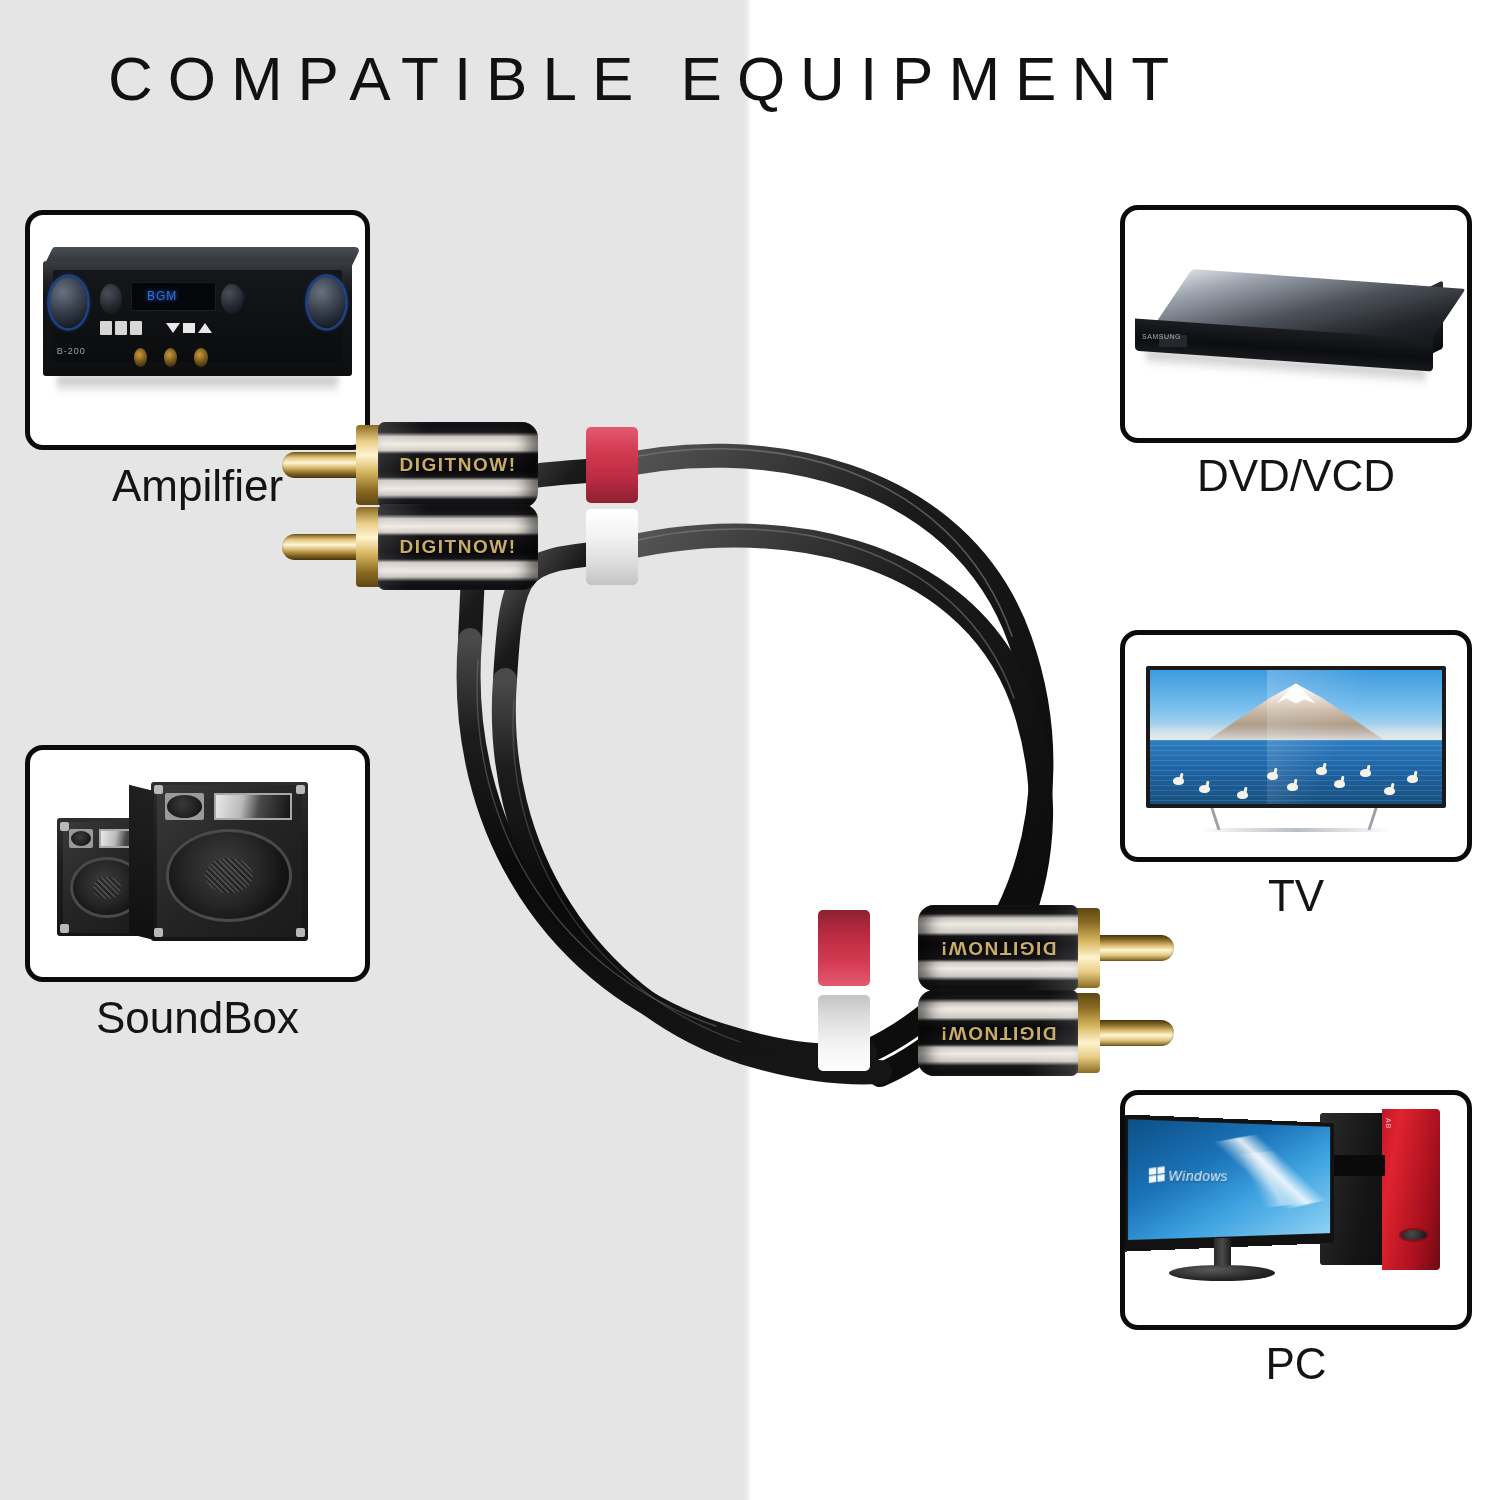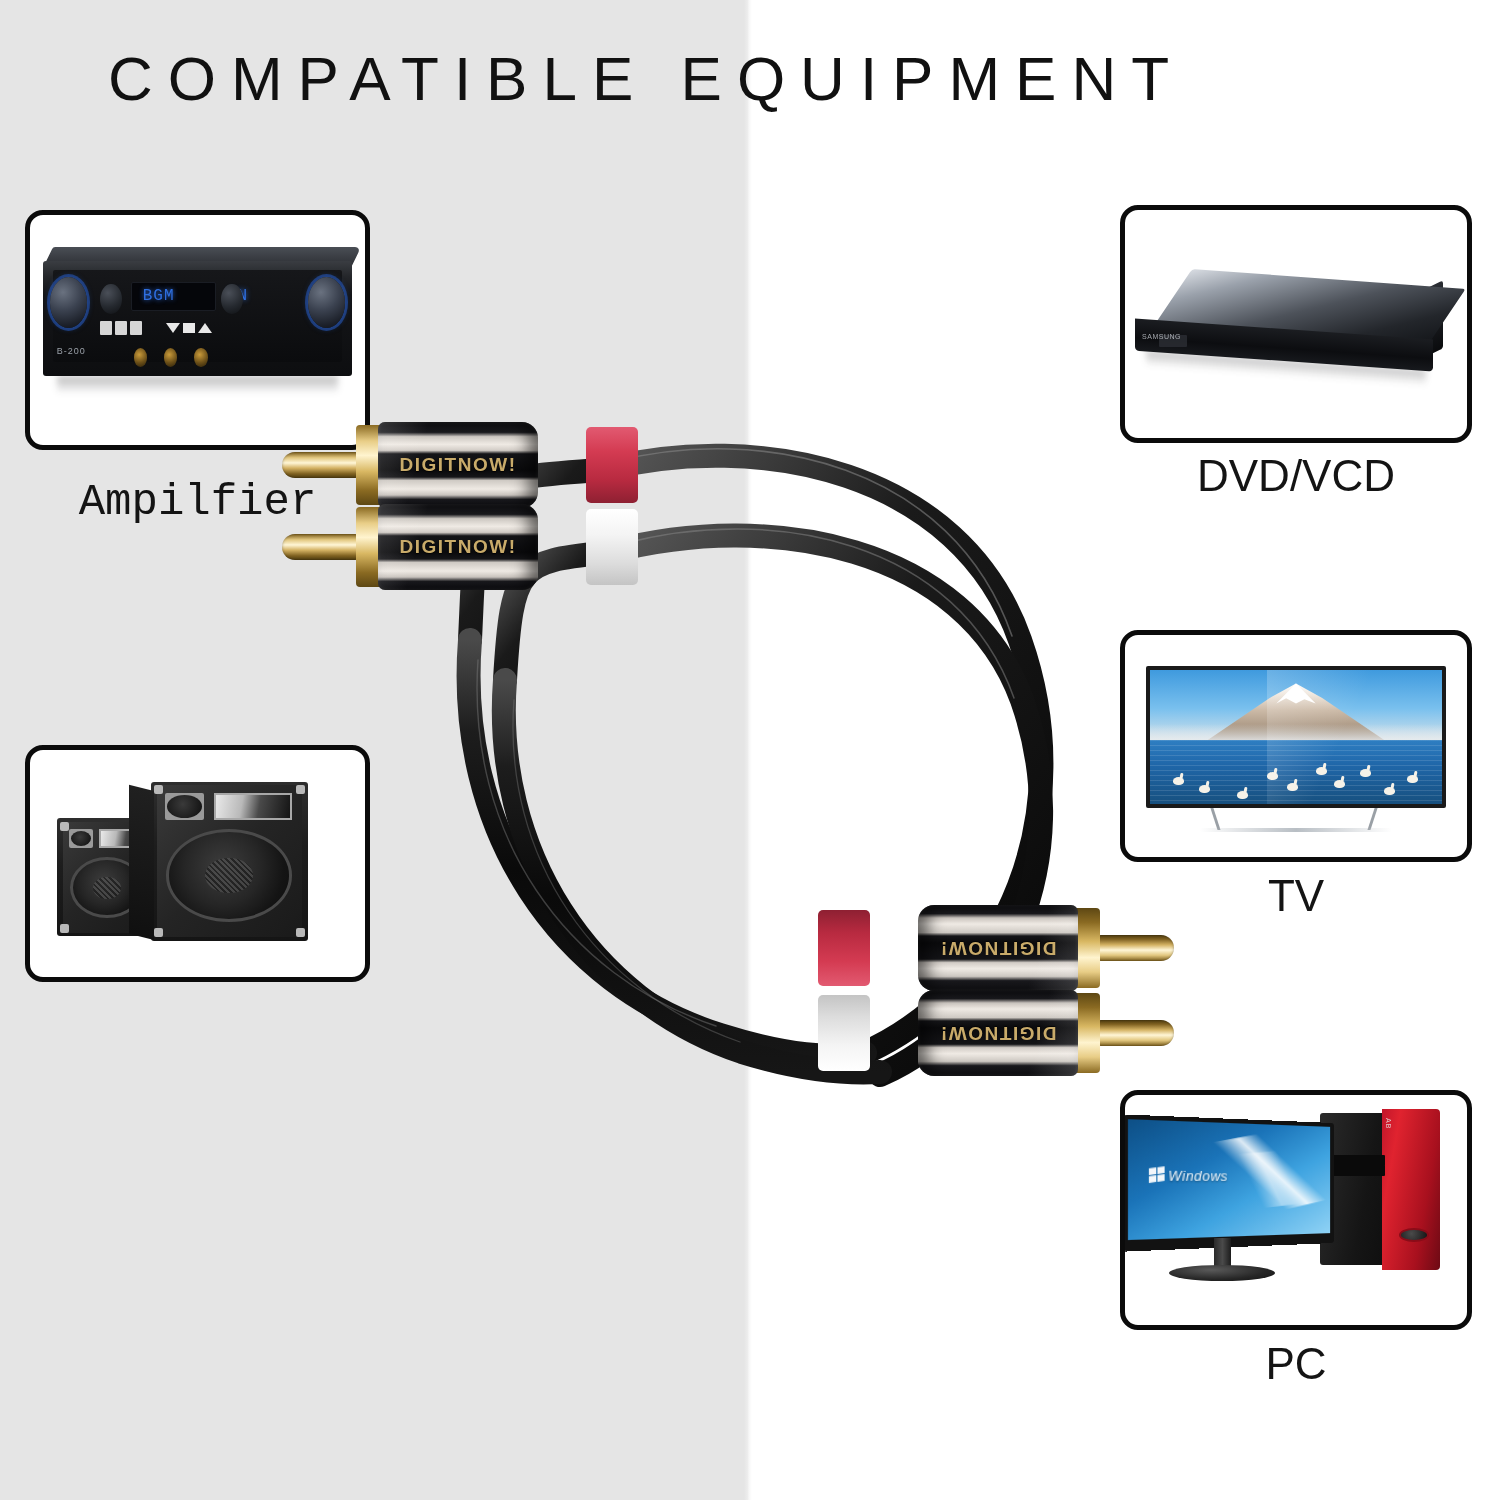--- a/index.html
+++ b/index.html
@@ -66,22 +66,22 @@
     box-shadow:0 0 0 3px rgba(40,90,190,.55), 0 0 6px rgba(40,110,230,.5);}
   .amp-knob.k1{left:6%;top:27%;width:11%;height:22%;}
   .amp-knob.k4{left:83%;top:27%;width:11%;height:22%;}
   .amp-knob.k2{left:21%;top:30%;width:6.5%;height:13%;
     background:radial-gradient(circle at 35% 30%,#4a4f58 0%,#25292f 55%,#0e1013 100%);box-shadow:none;}
   .amp-knob.k3{left:57%;top:30%;width:6.5%;height:13%;
     background:radial-gradient(circle at 35% 30%,#4a4f58 0%,#25292f 55%,#0e1013 100%);box-shadow:none;}
   .amp-disp{position:absolute;left:30%;top:29%;width:25%;height:12%;
     background:#05060a;border:1px solid #1a1d24;border-radius:2px;
     display:flex;align-items:center;justify-content:center;gap:10%;}
-  .amp-disp span{color:#2f6fe0;font-family:Liberation Mono, monospace;
-    font-size:16px;letter-spacing:1px;text-shadow:0 0 5px #2f6fe0;margin-left:44px;}
+  .amp-disp span{color:#2f6fe0;font-family:Liberation Sans, sans-serif;
+    font-size:12px;letter-spacing:1px;text-shadow:0 0 5px #2f6fe0;margin-left:44px;}
   .amp-btnrow{position:absolute;left:21%;top:46%;width:44%;height:6%;display:flex;gap:3px;align-items:center;}
   .amp-btn{width:12px;height:100%;background:#d6d6d6;border-radius:1px;}
   .amp-tri{width:0;height:0;border-left:7px solid transparent;border-right:7px solid transparent;}
   .amp-tri.dn{border-top:10px solid #e8e8e8;}
   .amp-tri.up{border-bottom:10px solid #e8e8e8;}
   .amp-sq{width:12px;height:10px;background:#e8e8e8;}
   .amp-jacks{position:absolute;left:31%;top:58%;width:22%;height:8%;display:flex;justify-content:space-between;}
   .amp-jack{width:18%;height:100%;border-radius:50%;
     background:radial-gradient(circle at 40% 35%,#c99a3a 0%,#6b4f18 55%,#2a1f09 100%);}
   .amp-label{position:absolute;left:8%;top:57%;font-size:9px;color:#9aa0a8;letter-spacing:1px;}
@@ -253,21 +253,21 @@
             <div class="amp-tri up"></div>
         </div>
         <div class="amp-jacks">
           <div class="amp-jack"></div>
             <div class="amp-jack"></div>
             <div class="amp-jack"></div>
         </div>
         <div class="amp-label">B-200</div>
       </div>
     </div>
-    <div class="caption" style="top:266px;font-family:Liberation Mono, monospace;">Ampilfier</div>
+    <div class="caption" style="top:250px;">Ampilfier</div>
   </div>
 
   <div class="card" style="left:25px;top:745px;width:345px;height:300px;">
     <div class="frame" style="width:345px;height:237px;">
       <div class="thumb">
 
         <div class="spk small">
           <div class="spk-front" style="left:6%;top:3%;width:88%;height:94%;"></div>
           <div class="tweeter" style="left:12%;top:9%;width:24%;height:16%;">
               <i></i>
@@ -292,20 +292,21 @@
               <i></i>
             </div>
           <div class="woofer" style="left:10%;top:30%;width:80%;height:58%;"></div>
           <div class="corner" style="left:2%;top:2%;"></div>
           <div class="corner" style="right:2%;top:2%;"></div>
           <div class="corner" style="left:2%;bottom:2%;"></div>
           <div class="corner" style="right:2%;bottom:2%;"></div>
         </div>
       </div>
     </div>
+    <div class="caption" style="top:247px;">SoundBox</div>
   </div>
 
   <div class="card" style="left:1120px;top:630px;width:352px;height:300px;">
     <div class="frame" style="width:352px;height:232px;">
       <div class="thumb">
         <div class="tv-frame">
           <div class="tv-screen">
             <div class="tv-sky"></div>
             <div class="tv-mtn"></div>
             <div class="tv-snow"></div>

